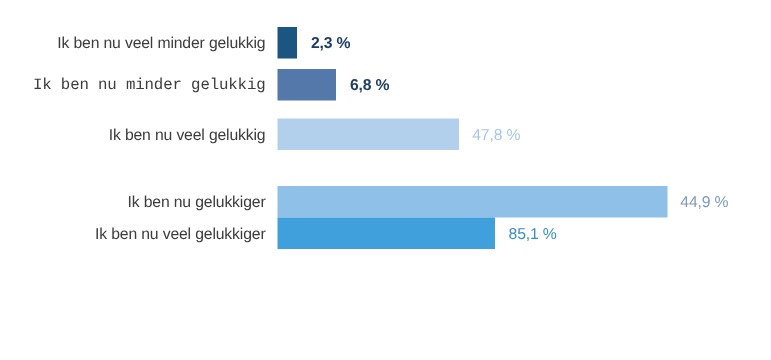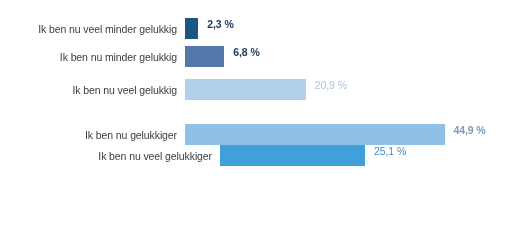--- a/index.html
+++ b/index.html
@@ -42,20 +42,21 @@
     letter-spacing: -0.1px;
     white-space: nowrap;
     overflow: hidden;
   }
 
   .bar-zone {
     position: relative;
     flex: 1 1 auto;
     height: 21px;
     display: flex;
+    align-items: center;
   }
 
   .bar {
     height: 21px;
     flex: 0 0 auto;
     display: block;
   }
 
   .value-label {
     flex: 0 0 auto;
@@ -77,44 +78,44 @@
 
   <div class="bar-row" style="top:0;margin-top:18px;">
     <div class="cat-label" style="color: rgb(60, 60, 60);">Ik ben nu veel minder gelukkig</div>
     <div class="bar-zone">
       <div class="bar" style="width: 13.294px; background: rgb(27, 85, 130);"></div>
       <div class="value-label strong" style="color: rgb(31, 61, 99); font-weight: bold;">2,3 %</div>
     </div>
   </div>
 
   <div class="bar-row" style="top:46px;">
-    <div class="cat-label" style="color: rgb(60, 60, 60);">Ik ben nu minder gelukkig</div>
+    <div class="cat-label" style="color: rgb(60, 60, 60); font-family: Liberation Mono, monospace;">Ik ben nu minder gelukkig</div>
     <div class="bar-zone">
       <div class="bar" style="width: 39.304px; background: rgb(85, 120, 170);"></div>
       <div class="value-label strong" style="color: rgb(36, 64, 95); font-weight: bold;">6,8 %</div>
     </div>
   </div>
 
   <div class="bar-row" style="top:79px;">
     <div class="cat-label" style="color: rgb(60, 60, 60);">Ik ben nu veel gelukkig</div>
     <div class="bar-zone">
       <div class="bar" style="width: 120.802px; background: rgb(178, 207, 235);"></div>
-      <div class="value-label" style="color: rgb(168, 198, 228); font-weight: normal;">20,9 %</div>
+      <div class="value-label" style="color: rgb(168, 198, 228); font-weight: normal;">47,8 %</div>
     </div>
   </div>
 
   <div class="bar-row" style="top:124px;">
     <div class="cat-label" style="color: rgb(60, 60, 60);">Ik ben nu gelukkiger</div>
     <div class="bar-zone">
       <div class="bar" style="width: 259.522px; background: rgb(143, 192, 232);"></div>
-      <div class="value-label" style="color: rgb(125, 155, 186); font-weight: bold;">44,9 %</div>
+      <div class="value-label" style="color: rgb(125, 155, 186); font-weight: normal;">44,9 %</div>
     </div>
   </div>
 
   <div class="bar-row" style="top:145px;">
-    <div class="cat-label" style="color: rgb(60, 60, 60); margin-left: 35px;">Ik ben nu veel gelukkiger</div>
+    <div class="cat-label" style="color: rgb(60, 60, 60);">Ik ben nu veel gelukkiger</div>
     <div class="bar-zone">
       <div class="bar" style="width: 145.078px; background: rgb(63, 160, 219);"></div>
-      <div class="value-label" style="color: rgb(58, 143, 196); font-weight: normal;">25,1 %</div>
+      <div class="value-label" style="color: rgb(58, 143, 196); font-weight: normal;">85,1 %</div>
     </div>
   </div>
 
 </div>
 
 </body></html>

